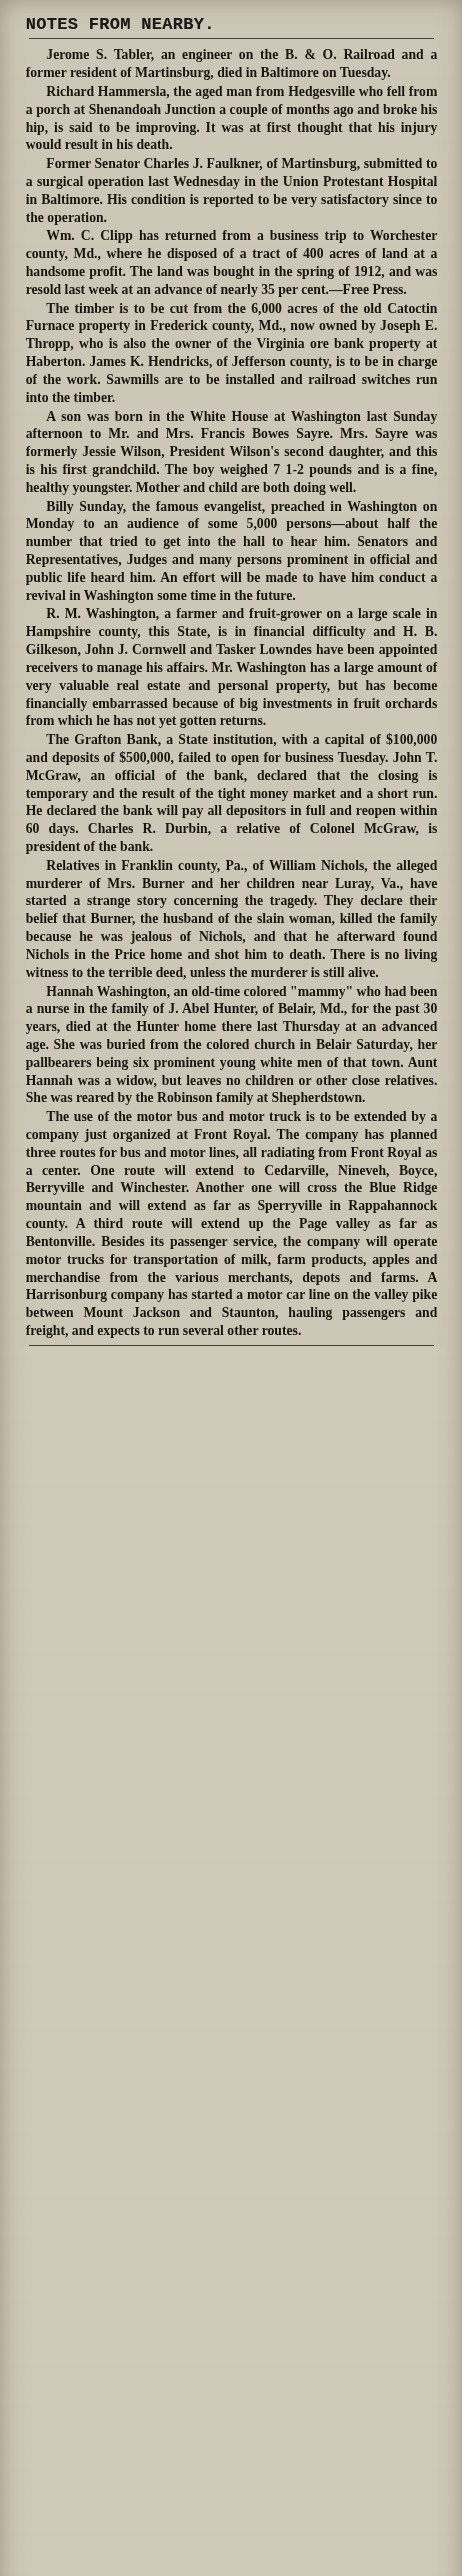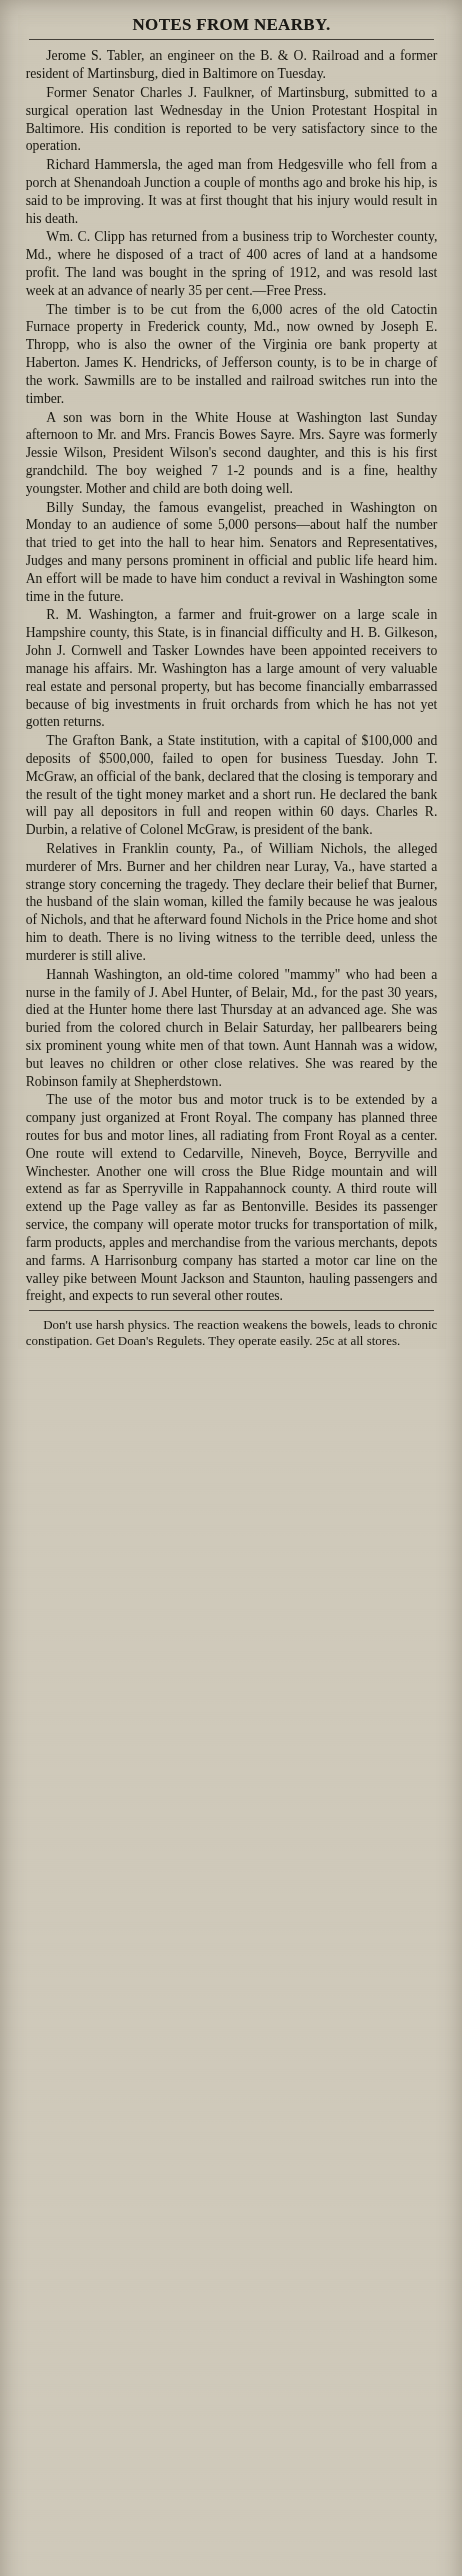--- a/index.html
+++ b/index.html
@@ -17,22 +17,21 @@
     background: #cfc9ba;
     position: relative;
     box-sizing: border-box;
     padding: 13.4px 17.5px 10.3px 17.5px;
   }
   .paper {
     background: #cdc7b7;
     padding: 0 8.2px;
   }
   .headline {
-    text-align: center;
-    font-family: Liberation Serif, serif;
+    font-family: Liberation Mono, monospace;
     font-weight: bold;
     font-size: 17px;
     letter-spacing: 0.3px;
     color: #1b1a16;
     margin: 2.1px 0 3.1px 0;
     text-shadow: 0 0 0.5px rgba(0,0,0,0.35);
   }
   .rule {
     height: 1.5px;
     background: #2a2722;
@@ -43,20 +42,21 @@
     height: 1px;
     margin: 5.2px 3.1px 5.2px 3.1px;
   }
   .col {
     font-size: 13.7px;
     line-height: 1.30;
     color: #17160f;
     text-align: justify;
     text-justify: inter-word;
     hyphens: manual;
+    font-weight: bold;
   }
   .col p {
     margin: 0 0 1px 0;
     text-indent: 20.6px;
   }
   .footer-note {
     font-size: 13px;
     line-height: 1.26;
     color: #17160f;
     text-align: justify;
@@ -84,36 +84,33 @@
 <body>
 
 <div id="page">
   <div class="paper">
 
     <h1 class="headline">NOTES FROM NEARBY.</h1>
     <div class="rule"></div>
 
     <div class="col">
       <p>Jerome S. Tabler, an engineer on the B. &amp; O. Railroad and a former resident of Martinsburg, died in Baltimore on Tuesday.</p>
+      <p>Richard Hammersla, the aged man from Hedgesville who fell from a porch at Shenandoah Junction a couple of months ago and broke his hip, is said to be improving. It was at first thought that his injury would result in his death.</p>
       <p>Former Senator Charles J. Faulkner, of Martinsburg, submitted to a surgical operation last Wednesday in the Union Protestant Hospital in Baltimore. His condition is reported to be very satisfactory since to the operation.</p>
-      <p>Richard Hammersla, the aged man from Hedgesville who fell from a porch at Shenandoah Junction a couple of months ago and broke his hip, is said to be improving. It was at first thought that his injury would result in his death.</p>
       <p>Wm. C. Clipp has returned from a business trip to Worchester county, Md., where he disposed of a tract of 400 acres of land at a handsome profit. The land was bought in the spring of 1912, and was resold last week at an advance of nearly 35 per cent.—Free Press.</p>
       <p>The timber is to be cut from the 6,000 acres of the old Catoctin Furnace property in Frederick county, Md., now owned by Joseph E. Thropp, who is also the owner of the Virginia ore bank property at Haberton. James K. Hendricks, of Jefferson county, is to be in charge of the work. Sawmills are to be installed and railroad switches run into the timber.</p>
       <p>A son was born in the White House at Washington last Sunday afternoon to Mr. and Mrs. Francis Bowes Sayre. Mrs. Sayre was formerly Jessie Wilson, President Wilson's second daughter, and this is his first grandchild. The boy weighed 7 1-2 pounds and is a fine, healthy youngster. Mother and child are both doing well.</p>
       <p>Billy Sunday, the famous evangelist, preached in Washington on Monday to an audience of some 5,000 persons—about half the number that tried to get into the hall to hear him. Senators and Representatives, Judges and many persons prominent in official and public life heard him. An effort will be made to have him conduct a revival in Washington some time in the future.</p>
       <p>R. M. Washington, a farmer and fruit-grower on a large scale in Hampshire county, this State, is in financial difficulty and H. B. Gilkeson, John J. Cornwell and Tasker Lowndes have been appointed receivers to manage his affairs. Mr. Washington has a large amount of very valuable real estate and personal property, but has become financially embarrassed because of big investments in fruit orchards from which he has not yet gotten returns.</p>
       <p>The Grafton Bank, a State institution, with a capital of $100,000 and deposits of $500,000, failed to open for business Tuesday. John T. McGraw, an official of the bank, declared that the closing is temporary and the result of the tight money market and a short run. He declared the bank will pay all depositors in full and reopen within 60 days. Charles R. Durbin, a relative of Colonel McGraw, is president of the bank.</p>
       <p>Relatives in Franklin county, Pa., of William Nichols, the alleged murderer of Mrs. Burner and her children near Luray, Va., have started a strange story concerning the tragedy. They declare their belief that Burner, the husband of the slain woman, killed the family because he was jealous of Nichols, and that he afterward found Nichols in the Price home and shot him to death. There is no living witness to the terrible deed, unless the murderer is still alive.</p>
       <p>Hannah Washington, an old-time colored "mammy" who had been a nurse in the family of J. Abel Hunter, of Belair, Md., for the past 30 years, died at the Hunter home there last Thursday at an advanced age. She was buried from the colored church in Belair Saturday, her pallbearers being six prominent young white men of that town. Aunt Hannah was a widow, but leaves no children or other close relatives. She was reared by the Robinson family at Shepherdstown.</p>
       <p>The use of the motor bus and motor truck is to be extended by a company just organized at Front Royal. The company has planned three routes for bus and motor lines, all radiating from Front Royal as a center. One route will extend to Cedarville, Nineveh, Boyce, Berryville and Winchester. Another one will cross the Blue Ridge mountain and will extend as far as Sperryville in Rappahannock county. A third route will extend up the Page valley as far as Bentonville. Besides its passenger service, the company will operate motor trucks for transportation of milk, farm products, apples and merchandise from the various merchants, depots and farms. A Harrisonburg company has started a motor car line on the valley pike between Mount Jackson and Staunton, hauling passengers and freight, and expects to run several other routes.</p>
     </div>
 
     <div class="rule thin"></div>
 
-    <div class="footer-note">
-      <p>Don't use harsh physics. The reaction weakens the bowels, leads to chronic constipation. Get Doan's Regulets. They operate easily. 25c at all stores.</p>
-    </div>
 
   </div>
   <div class="grain"></div>
   <div class="edge-shadow"></div>
 </div>
 
 
 </body></html>

